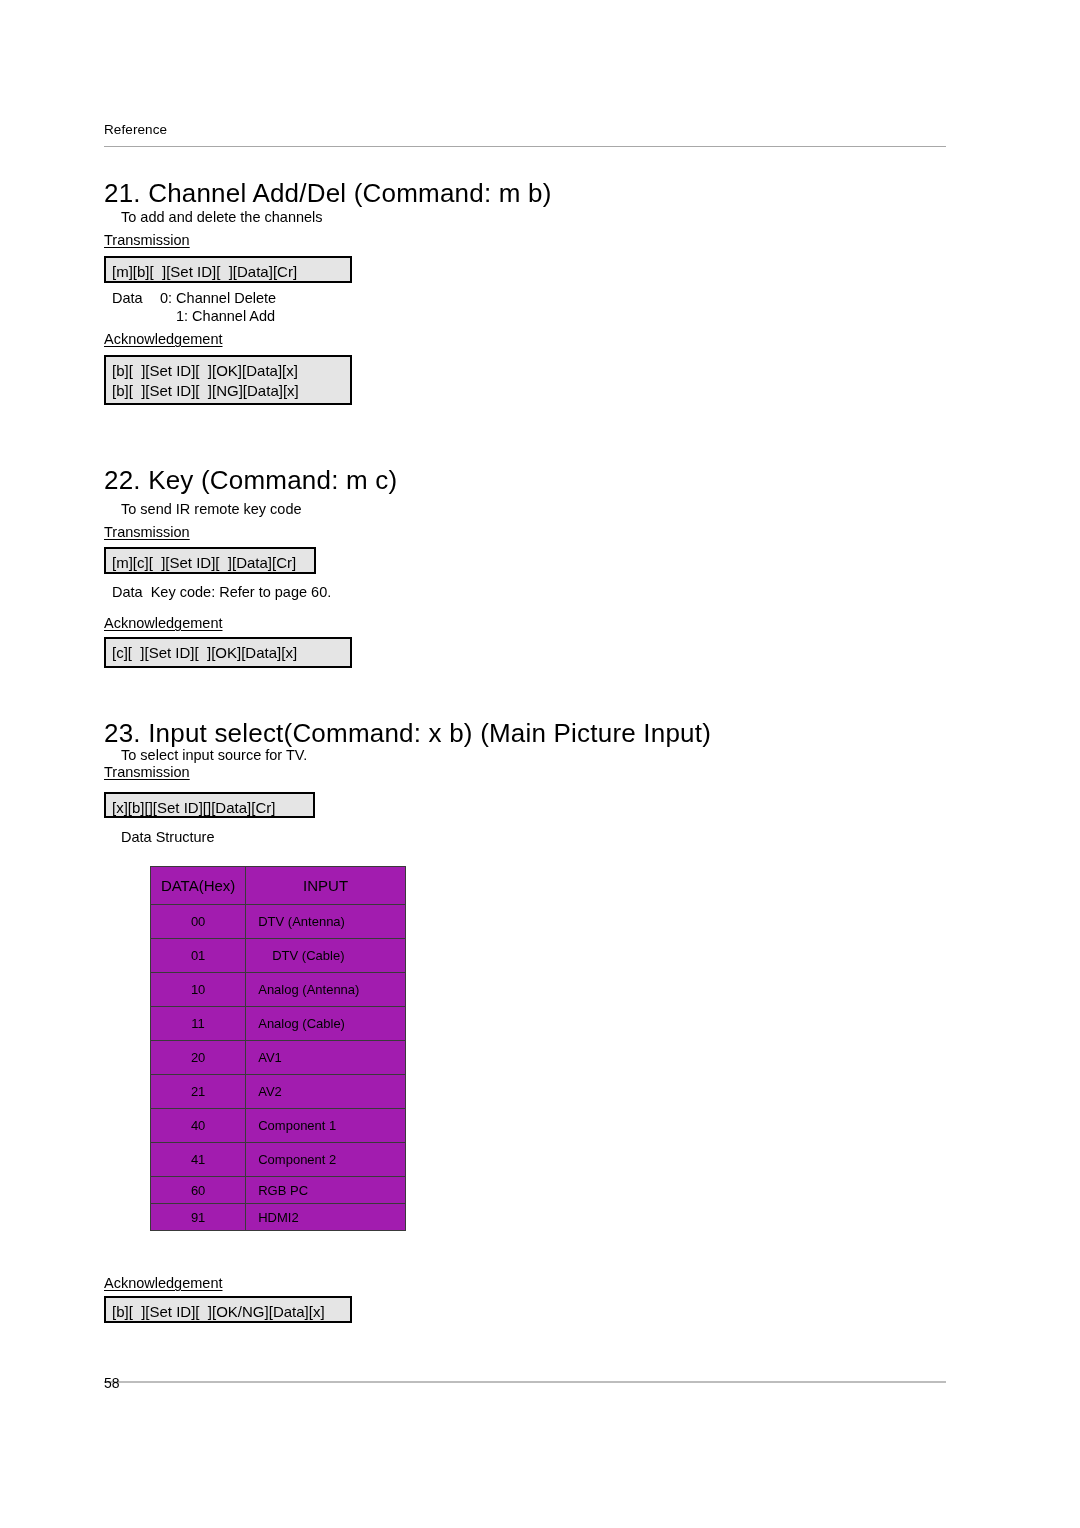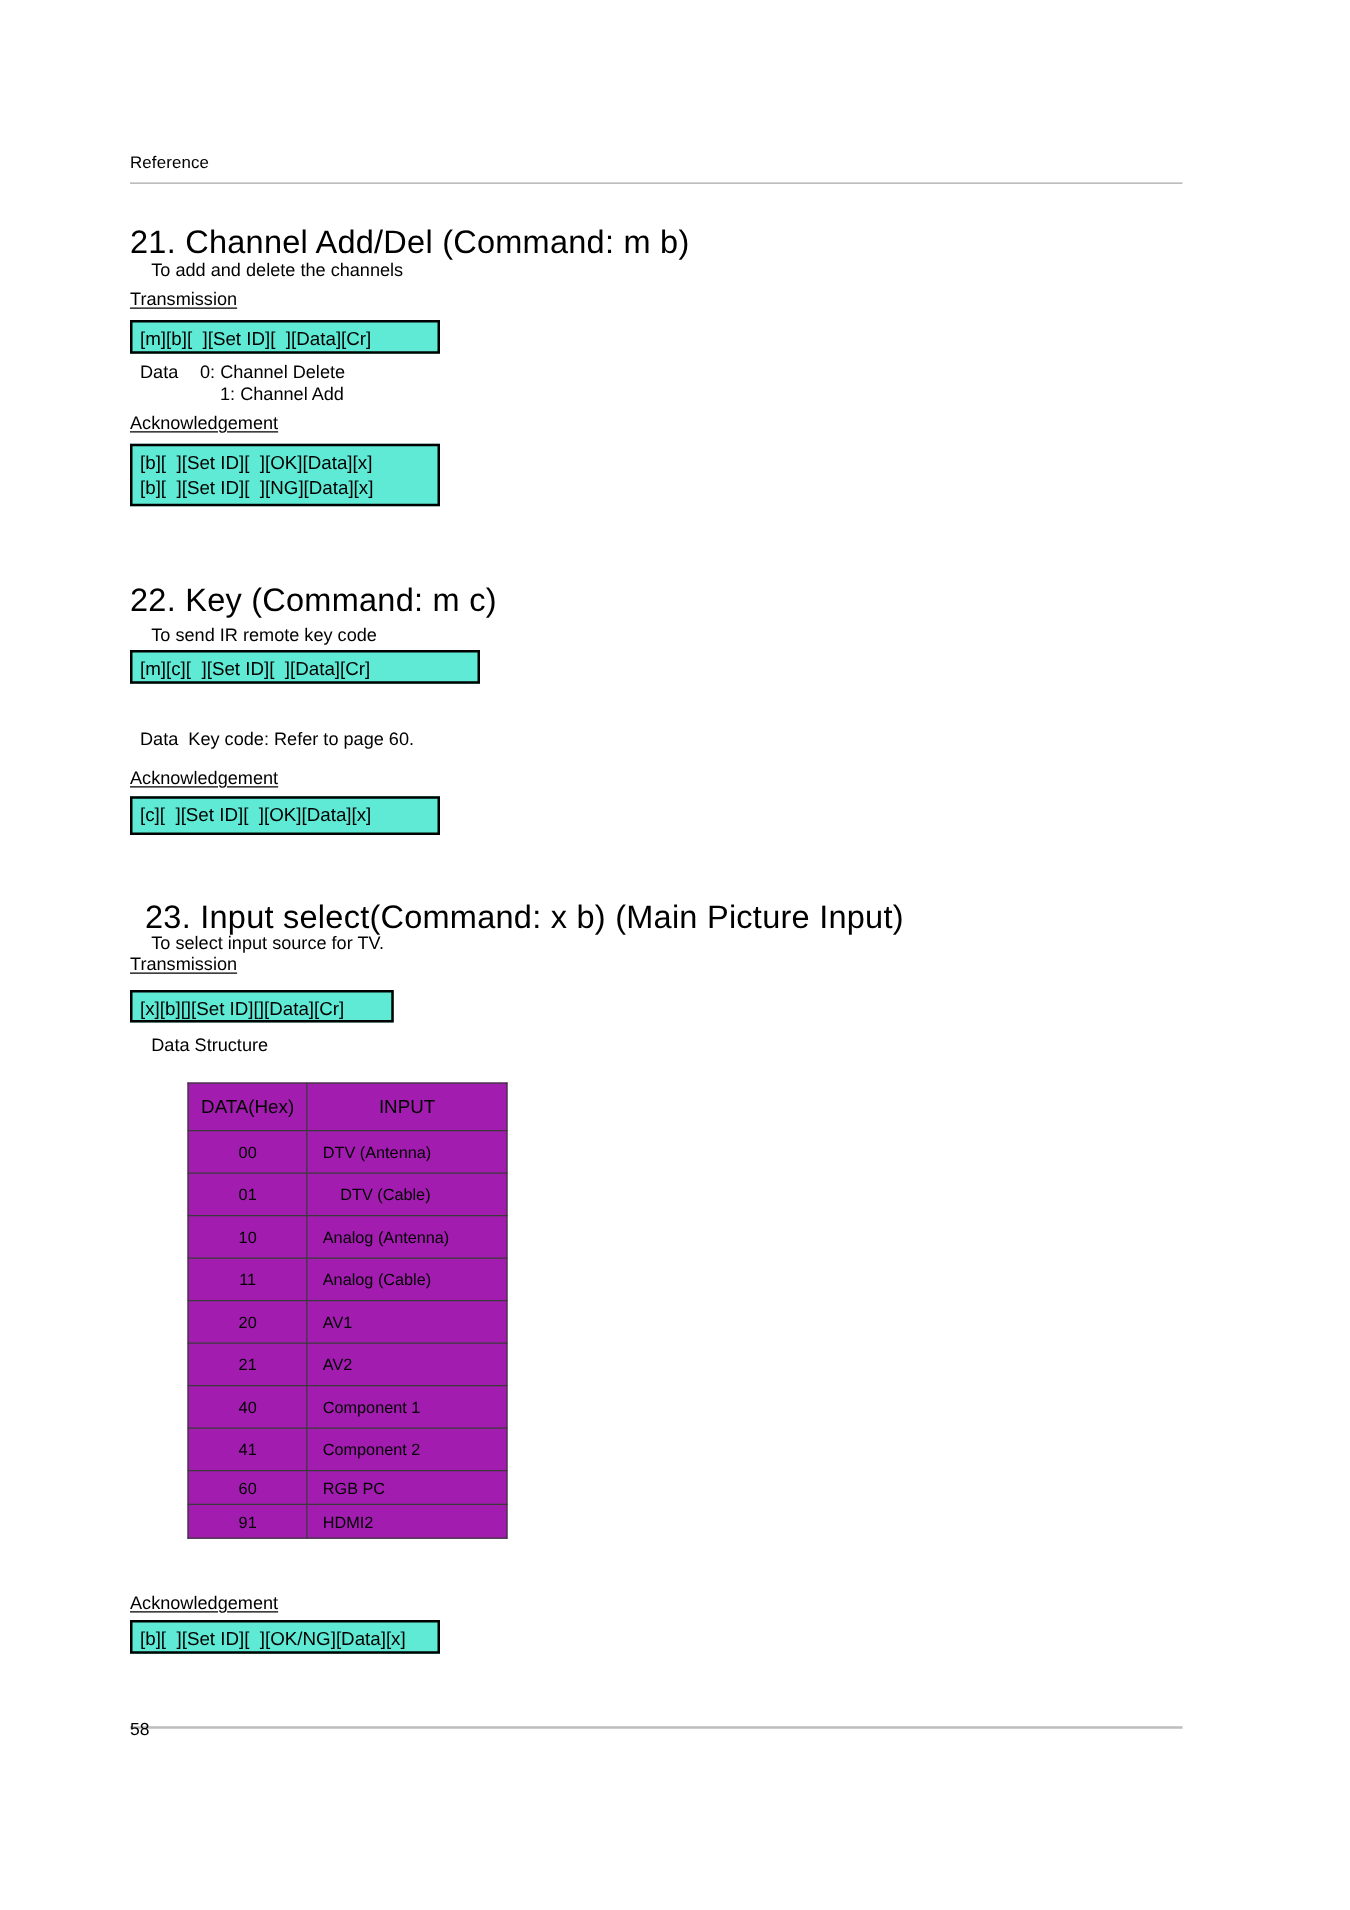--- a/index.html
+++ b/index.html
@@ -74,21 +74,21 @@
     font-size: 14.5px;
     text-decoration: underline;
     text-underline-offset: 2px;
     white-space: pre;
   }
 
   
   .cmd-box {
     position: absolute;
     border: 2.5px solid #000000;
-    background: #5eead4;
+    background: #e5e5e5;
     box-sizing: border-box;
     padding: 4px 6px 5px 6px;
   }
   .cmd-line {
     font-size: 15px;
     line-height: 20px;
     white-space: pre;
   }
 
   
@@ -155,33 +155,33 @@
     <div class="cmd-line">[b][  ][Set ID][  ][OK][Data][x]</div>
     <div class="cmd-line">[b][  ][Set ID][  ][NG][Data][x]</div>
   </div>
 
   <div class="sec-title" style="left:104px; top:465px;">22. Key (Command: m c)</div>
 
   <div class="body-text" style="left:121px; top:501px;">To send IR remote key code</div>
 
   <div class="sub-label" style="left:104px; top:524px;">Transmission</div>
 
-  <div class="cmd-box" style="left:104px; top:520px; width:280px; height:27px;">
+  <div class="cmd-box" style="left:104px; top:547px; width:212px; height:27px;">
     <div class="cmd-line">[m][c][  ][Set ID][  ][Data][Cr]</div>
   </div>
 
   <div class="body-text" style="left:112px; top:584px;">Data  Key code: Refer to page 60.</div>
 
   <div class="sub-label" style="left:104px; top:615px;">Acknowledgement</div>
 
   <div class="cmd-box" style="left:104px; top:637px; width:248px; height:31px;">
     <div class="cmd-line">[c][  ][Set ID][  ][OK][Data][x]</div>
   </div>
 
-  <div class="sec-title" style="left:116px; top:718px;">23. Input select(Command: x b) (Main Picture Input)</div>
+  <div class="sec-title" style="left:104px; top:718px;">23. Input select(Command: x b) (Main Picture Input)</div>
 
   <div class="body-text" style="left:121px; top:747px;">To select input source for TV.</div>
 
   <div class="sub-label" style="left:104px; top:764px;">Transmission</div>
 
   <div class="cmd-box" style="left:104px; top:792px; width:211px; height:26px;">
     <div class="cmd-line">[x][b][][Set ID][][Data][Cr]</div>
   </div>
 
   <div class="body-text" style="left:121px; top:829px;">Data Structure</div>

